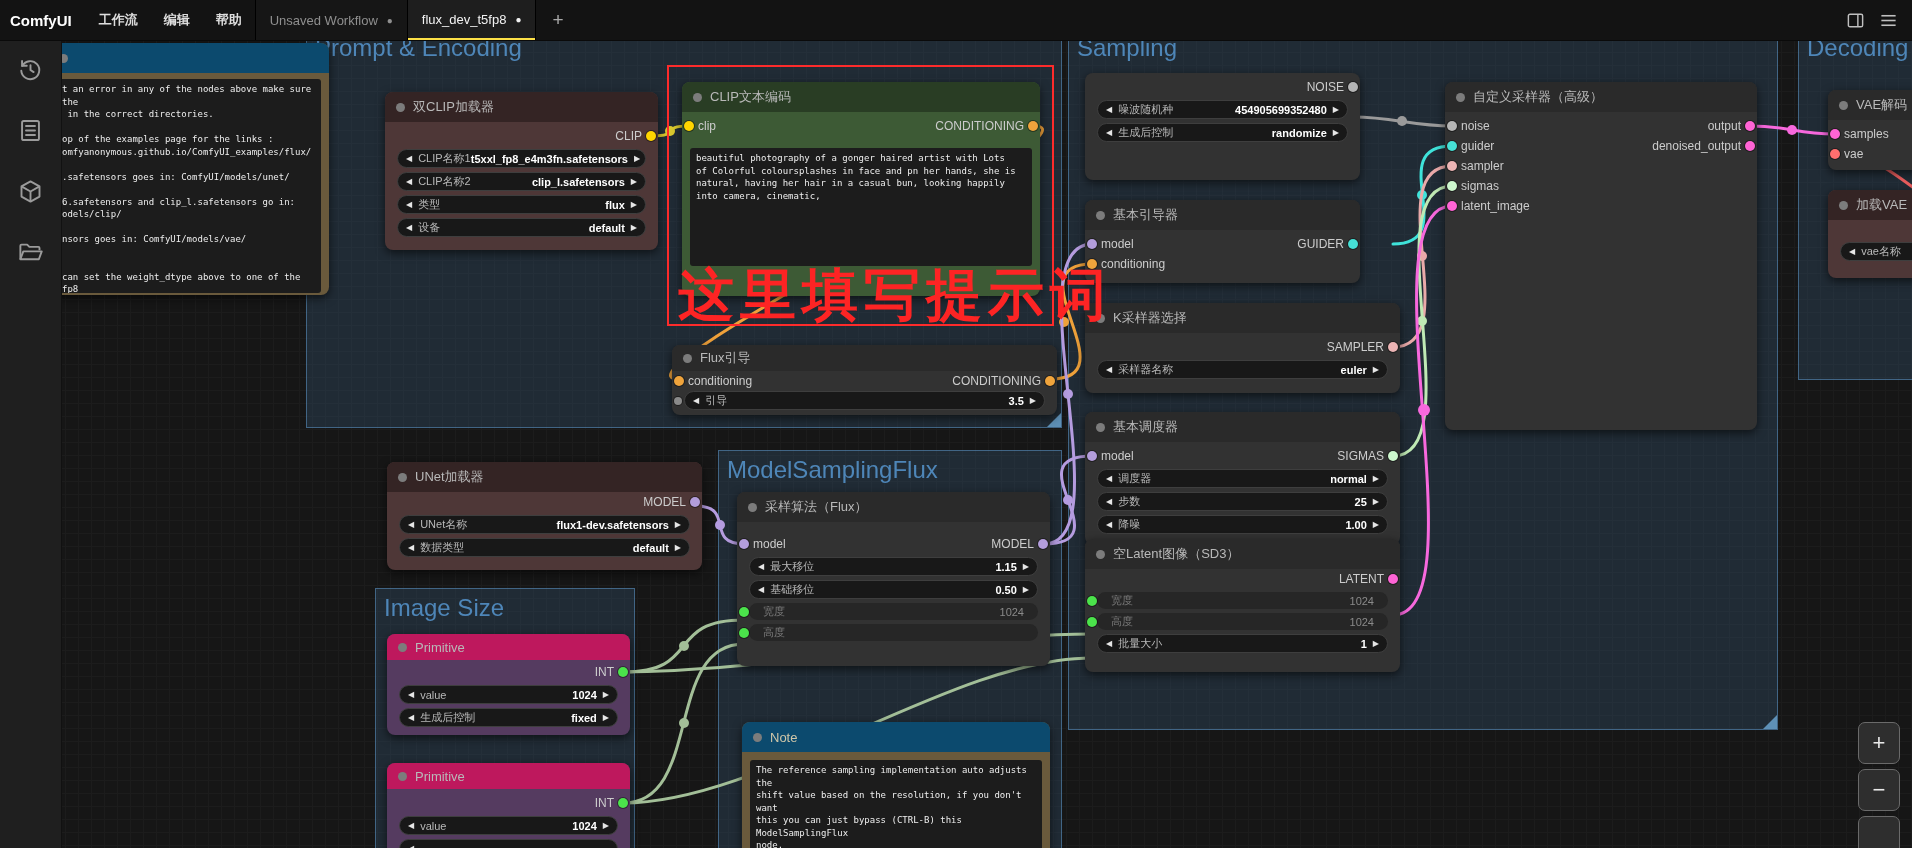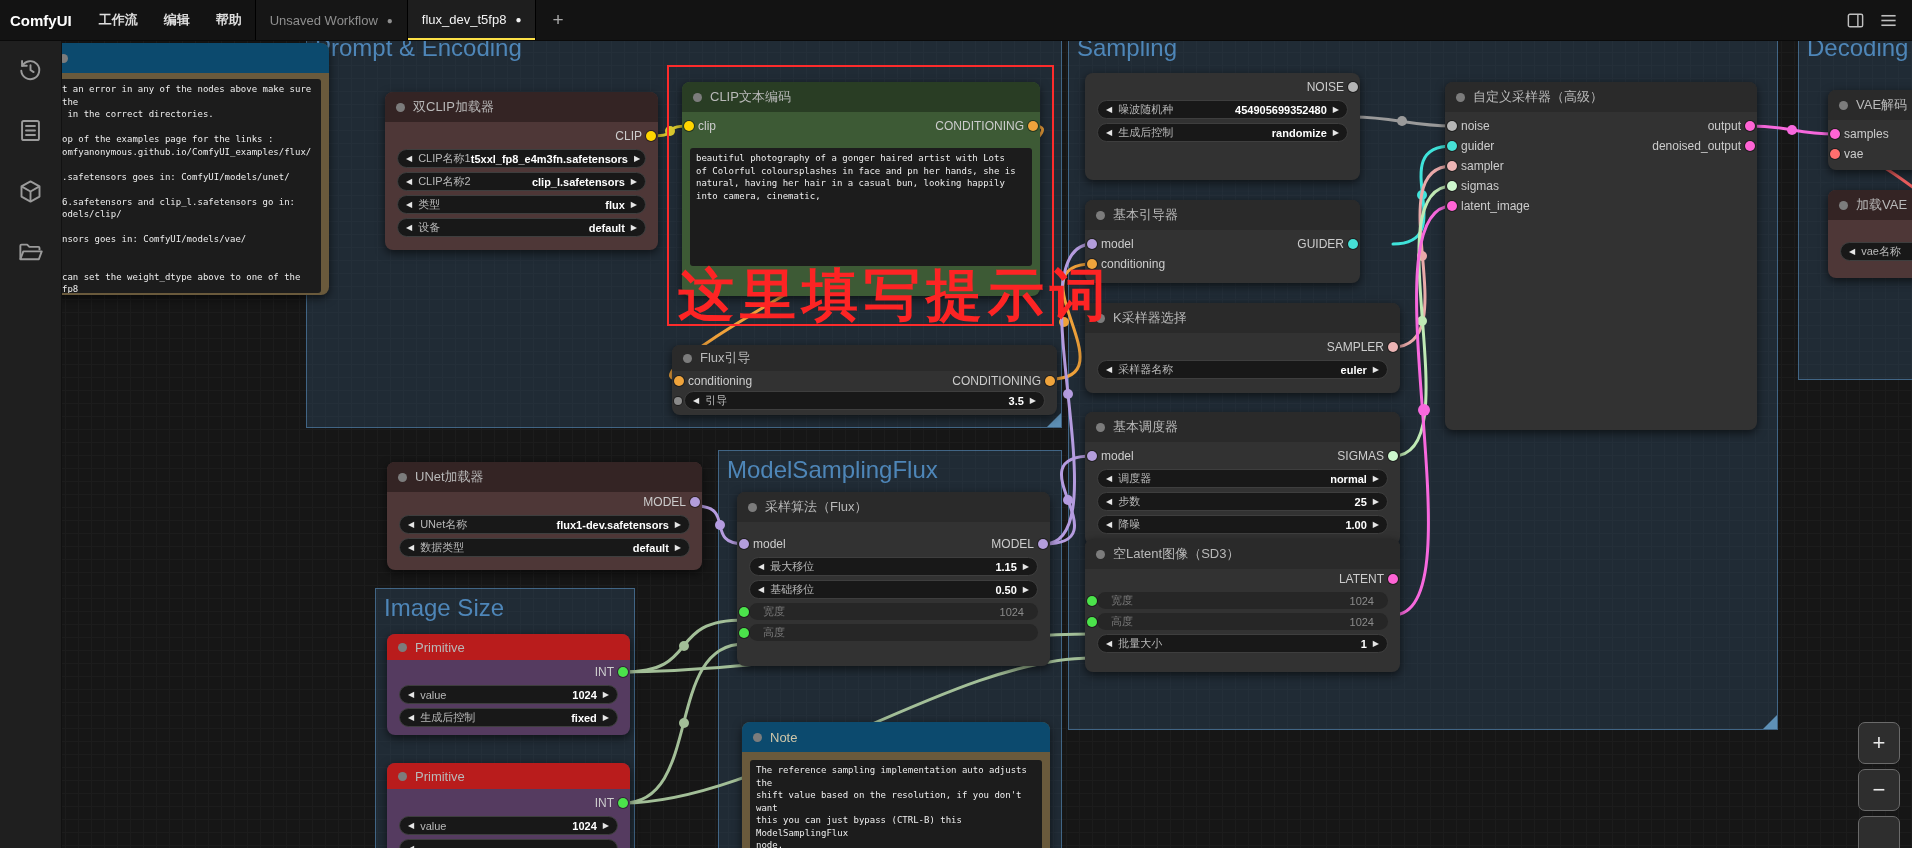--- a/index.html
+++ b/index.html
@@ -16,21 +16,21 @@
   #wires{position:absolute;left:0;top:0;z-index:2;pointer-events:none;}
   #wires path{fill:none;stroke-width:3;stroke-linecap:round;}
   
   .node{position:absolute;border-radius:8px;background:#313131;box-shadow:0 3px 10px rgba(0,0,0,.6);z-index:3;box-sizing:border-box;font-size:12px;color:#c9c9c9;}
   .hd{height:30px;display:flex;align-items:center;gap:8px;padding:0 11px;color:#b9b9b9;font-size:13px;border-radius:8px 8px 0 0;white-space:nowrap;overflow:hidden;}
   .hd.sm{height:26px;}
   .hd .hdot{width:9px;height:9px;border-radius:50%;background:#7c7c7c;flex:0 0 auto;}
   .n-plain{background:#323232}.n-plain .hd{background:#2a2a2a}
   .n-maroon{background:#4e3737}.n-maroon .hd{background:#342424}
   .n-green{background:#3d5a35}.n-green .hd{background:#293d24}
-  .n-purple{background:#553b60}.n-purple .hd{background:#b91c1c}
+  .n-purple{background:#553b60}.n-purple .hd{background:#be185d}
   .n-note{background:#6a5a3c}.n-note .hd{background:#0c4a6e;color:#cfc6a9}
   .prow{position:relative;height:20px;display:flex;align-items:center;justify-content:space-between;
     padding:0 16px;font-size:12px;color:#cccccc;}
   .prow .lft{display:flex;align-items:center;gap:6px}
   .prow .rgt{margin-left:auto;display:flex;align-items:center;gap:6px}
   .pdot{width:10px;height:10px;border-radius:50%;position:absolute;top:50%;transform:translateY(-50%);box-shadow:0 0 0 1px rgba(0,0,0,.4)}
   .pdot.l{left:2px}.pdot.r{right:2px}
   .c-yellow{background:#ffd500}.c-orange{background:#f0a43c}.c-model{background:#b39ddb}
   .c-gray{background:#b5b5b5}.c-cyan{background:#46e0d5}.c-salmon{background:#ecb4b4}
   .c-sigmas{background:#cdf7cd}.c-latent{background:#ff64d5}.c-vae{background:#ff6e6e}

